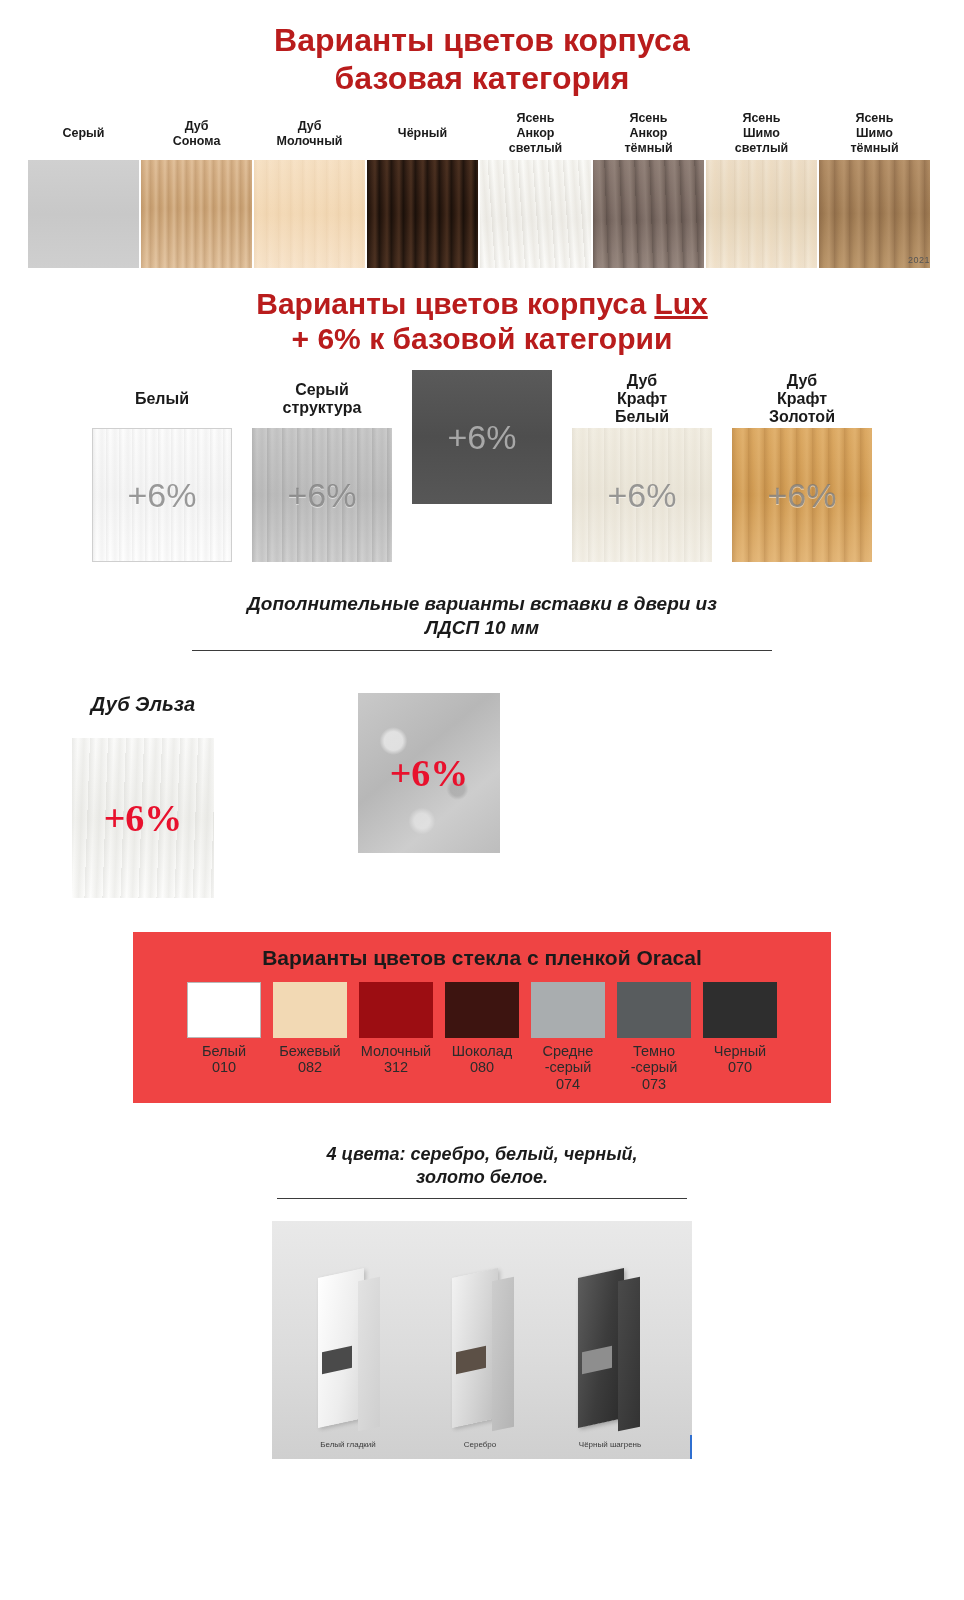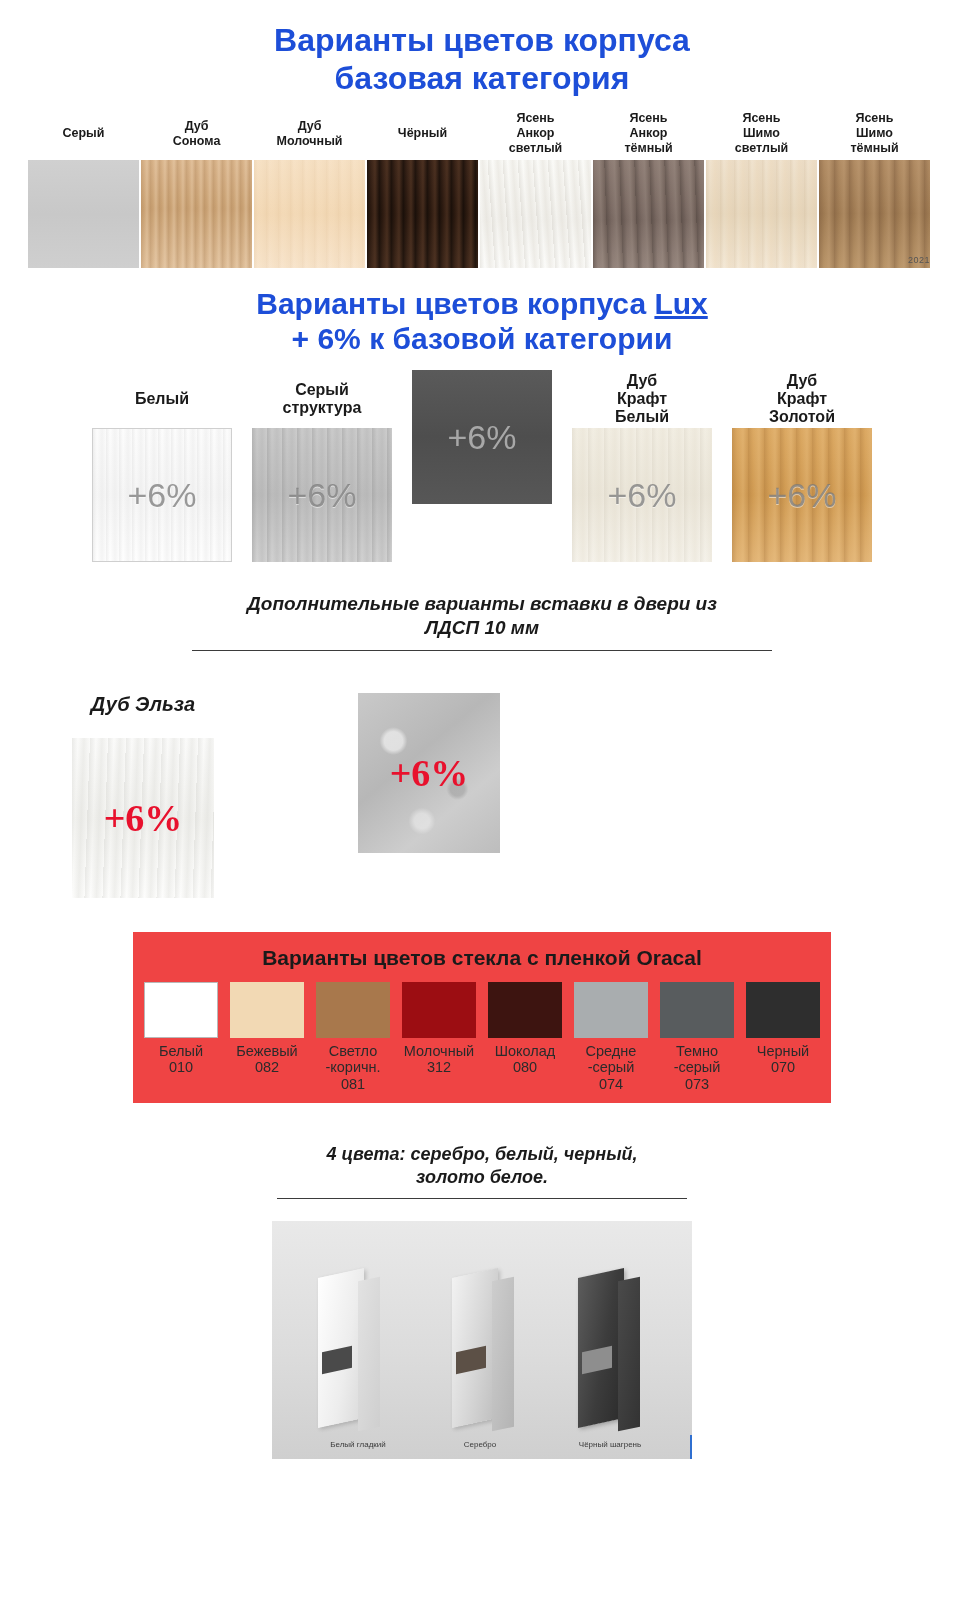--- a/index.html
+++ b/index.html
@@ -12,21 +12,21 @@
     min-height: 1600px;
     font-family: "Liberation Sans", sans-serif;
     color: #1a1a1a;
     position: relative;
     overflow-x: hidden;
   }
 
   
   .title-block {
     text-align: center;
-    color: #1d4ed8;
+    color: #b91c1c;
     font-weight: bold;
     line-height: 1.18;
   }
   .title-1 {
     font-size: 32px;
     padding-top: 22px;
   }
   .title-2 {
     font-size: 30px;
     padding-top: 18px;
@@ -513,25 +513,20 @@
       <div class="oracal-name">Белый</div>
       <div class="oracal-code">010</div>
     </div>
 
     <div class="oracal-cell">
       <div class="oracal-swatch" style="background:#f2d9b4"></div>
       <div class="oracal-name">Бежевый</div>
       <div class="oracal-code">082</div>
     </div>
 
-    <div class="oracal-cell">
-      <div class="oracal-swatch" style="background:#a8784c"></div>
-      <div class="oracal-name">Светло<br>-коричн.</div>
-      <div class="oracal-code">081</div>
-    </div>
 
     <div class="oracal-cell">
       <div class="oracal-swatch" style="background:#9c0d12"></div>
       <div class="oracal-name">Молочный</div>
       <div class="oracal-code">312</div>
     </div>
 
     <div class="oracal-cell">
       <div class="oracal-swatch" style="background:#3d1410"></div>
       <div class="oracal-name">Шоколад</div>
@@ -565,21 +560,21 @@
 </div>
 <div class="hr-profile"></div>
 
 <div class="profile-photo">
 
   <div class="prof prof-white" style="left:46px;">
     <div class="body"></div>
     <div class="side"></div>
     <div class="slot"></div>
   </div>
-  <div class="prof-caption" style="left:26px;">Белый гладкий</div>
+  <div class="prof-caption" style="left:16px;">Белый гладкий</div>
 
   <div class="prof prof-silver" style="left:180px;">
     <div class="body"></div>
     <div class="side"></div>
     <div class="slot"></div>
   </div>
   <div class="prof-caption" style="left:148px;">Серебро</div>
 
   <div class="prof prof-black" style="left:306px;">
     <div class="body"></div>

